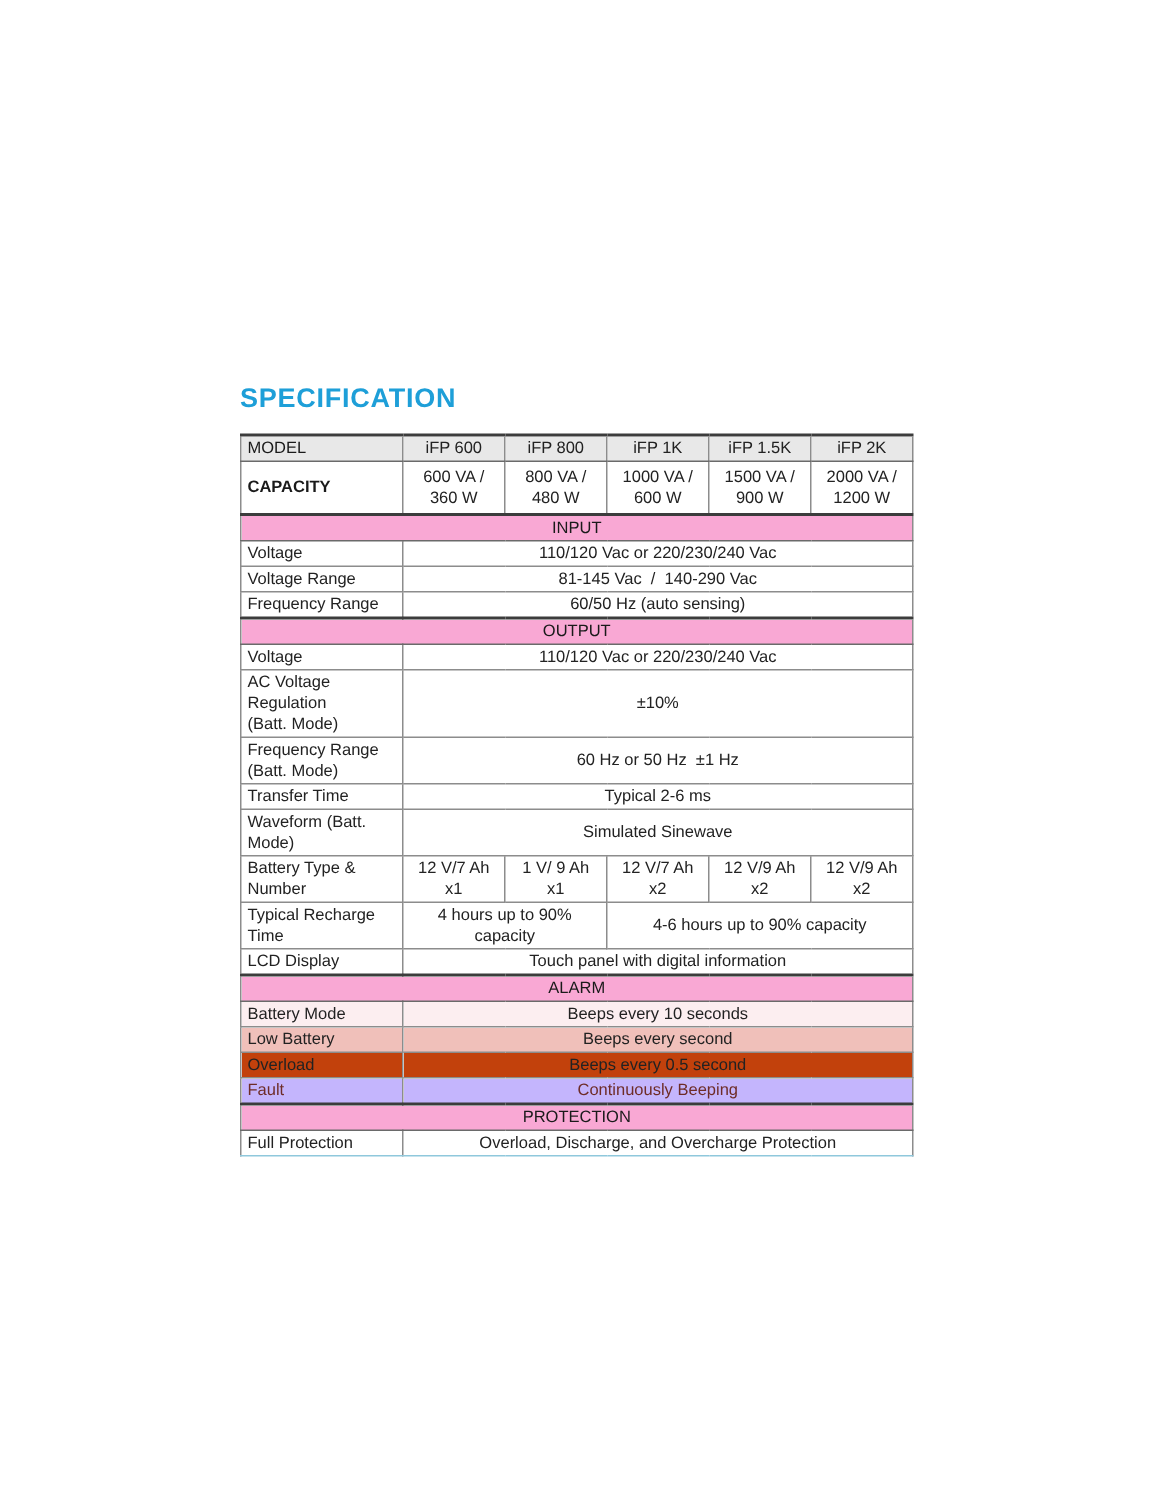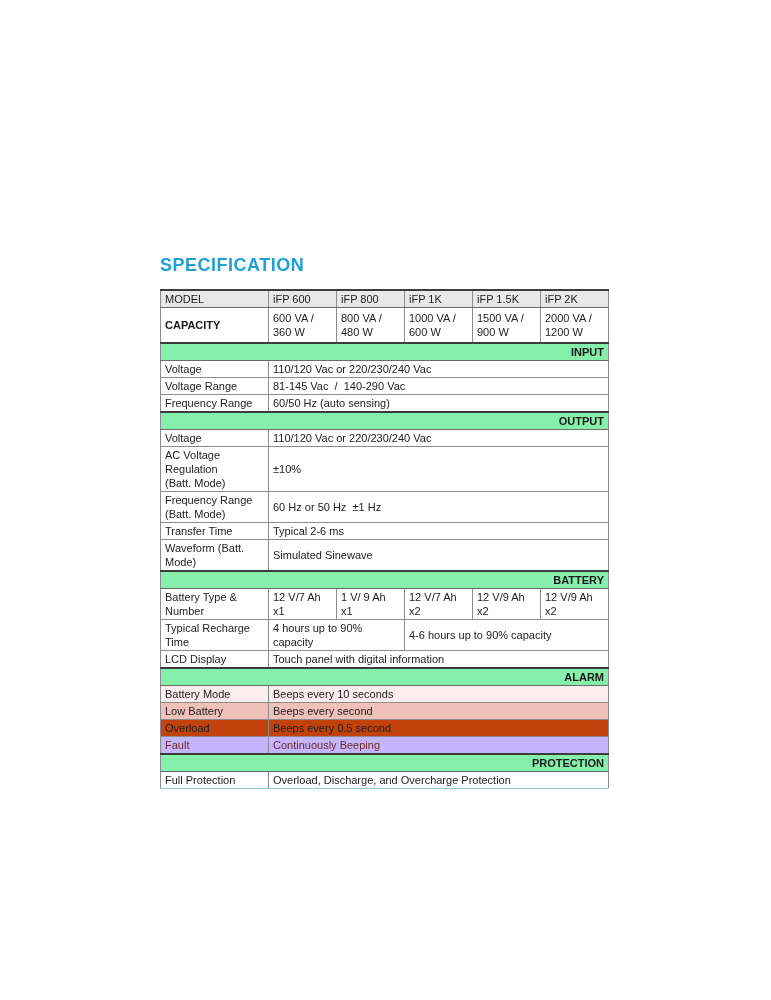--- a/index.html
+++ b/index.html
@@ -17,25 +17,25 @@
     font-size:11px; color:#222222;
   }
   col.c-label { width:108px; }
   col.c-val   { width:68px; }
   td {
     border:1px solid #8c8c8c; padding:1px 4px;
     height:14px; line-height:14px; vertical-align:middle;
     overflow:hidden;
   }
   .label-cell { text-align:left; white-space:pre-line; }
-  .value-cell { white-space:pre-line; }
+  .value-cell { text-align:center; white-space:pre-line; }
   tr.section-row td {
-    background:#86efac; font-weight:bold; color:#1a1a1a;
+    background:#f9a8d4; font-weight:normal; color:#1a1a1a;
     border-top:2px solid #3c3c3c; border-bottom:1px solid #6a6a6a;
-    text-align:right;
+    text-align:center;
   }
   tr.model-row td {
     background:#e8e8e8; border-top:2px solid #3c3c3c;
     border-bottom:1px solid #6a6a6a;
   }
   tr.model-row .label-cell { font-weight:normal; color:#1a1a1a; }
   tr.capacity-row td { padding-top:3px; padding-bottom:3px; }
   tr.capacity-row .label-cell { font-weight:bold; color:#1a1a1a; }
   tr.alarm-last td { border-bottom:1px solid #7a3230; }
   tr.protection-row td { border-bottom:1px solid #8fc8dc; }
@@ -117,23 +117,20 @@
         </tr>
         <tr>
           <td class="label-cell">Transfer Time</td>
           <td class="value-cell" colspan="5">Typical 2-6 ms</td>
         </tr>
         <tr>
           <td class="label-cell">Waveform (Batt. Mode)</td>
           <td class="value-cell" colspan="5">Simulated Sinewave</td>
         </tr>
 
-        <tr class="section-row">
-          <td colspan="6">BATTERY</td>
-        </tr>
         <tr>
           <td class="label-cell">Battery Type &amp; Number</td>
           <td class="value-cell">12 V/7 Ah x1</td>
           <td class="value-cell">1 V/ 9 Ah x1</td>
           <td class="value-cell">12 V/7 Ah x2</td>
           <td class="value-cell">12 V/9 Ah x2</td>
           <td class="value-cell">12 V/9 Ah x2</td>
         </tr>
         <tr>
           <td class="label-cell">Typical Recharge Time</td>

